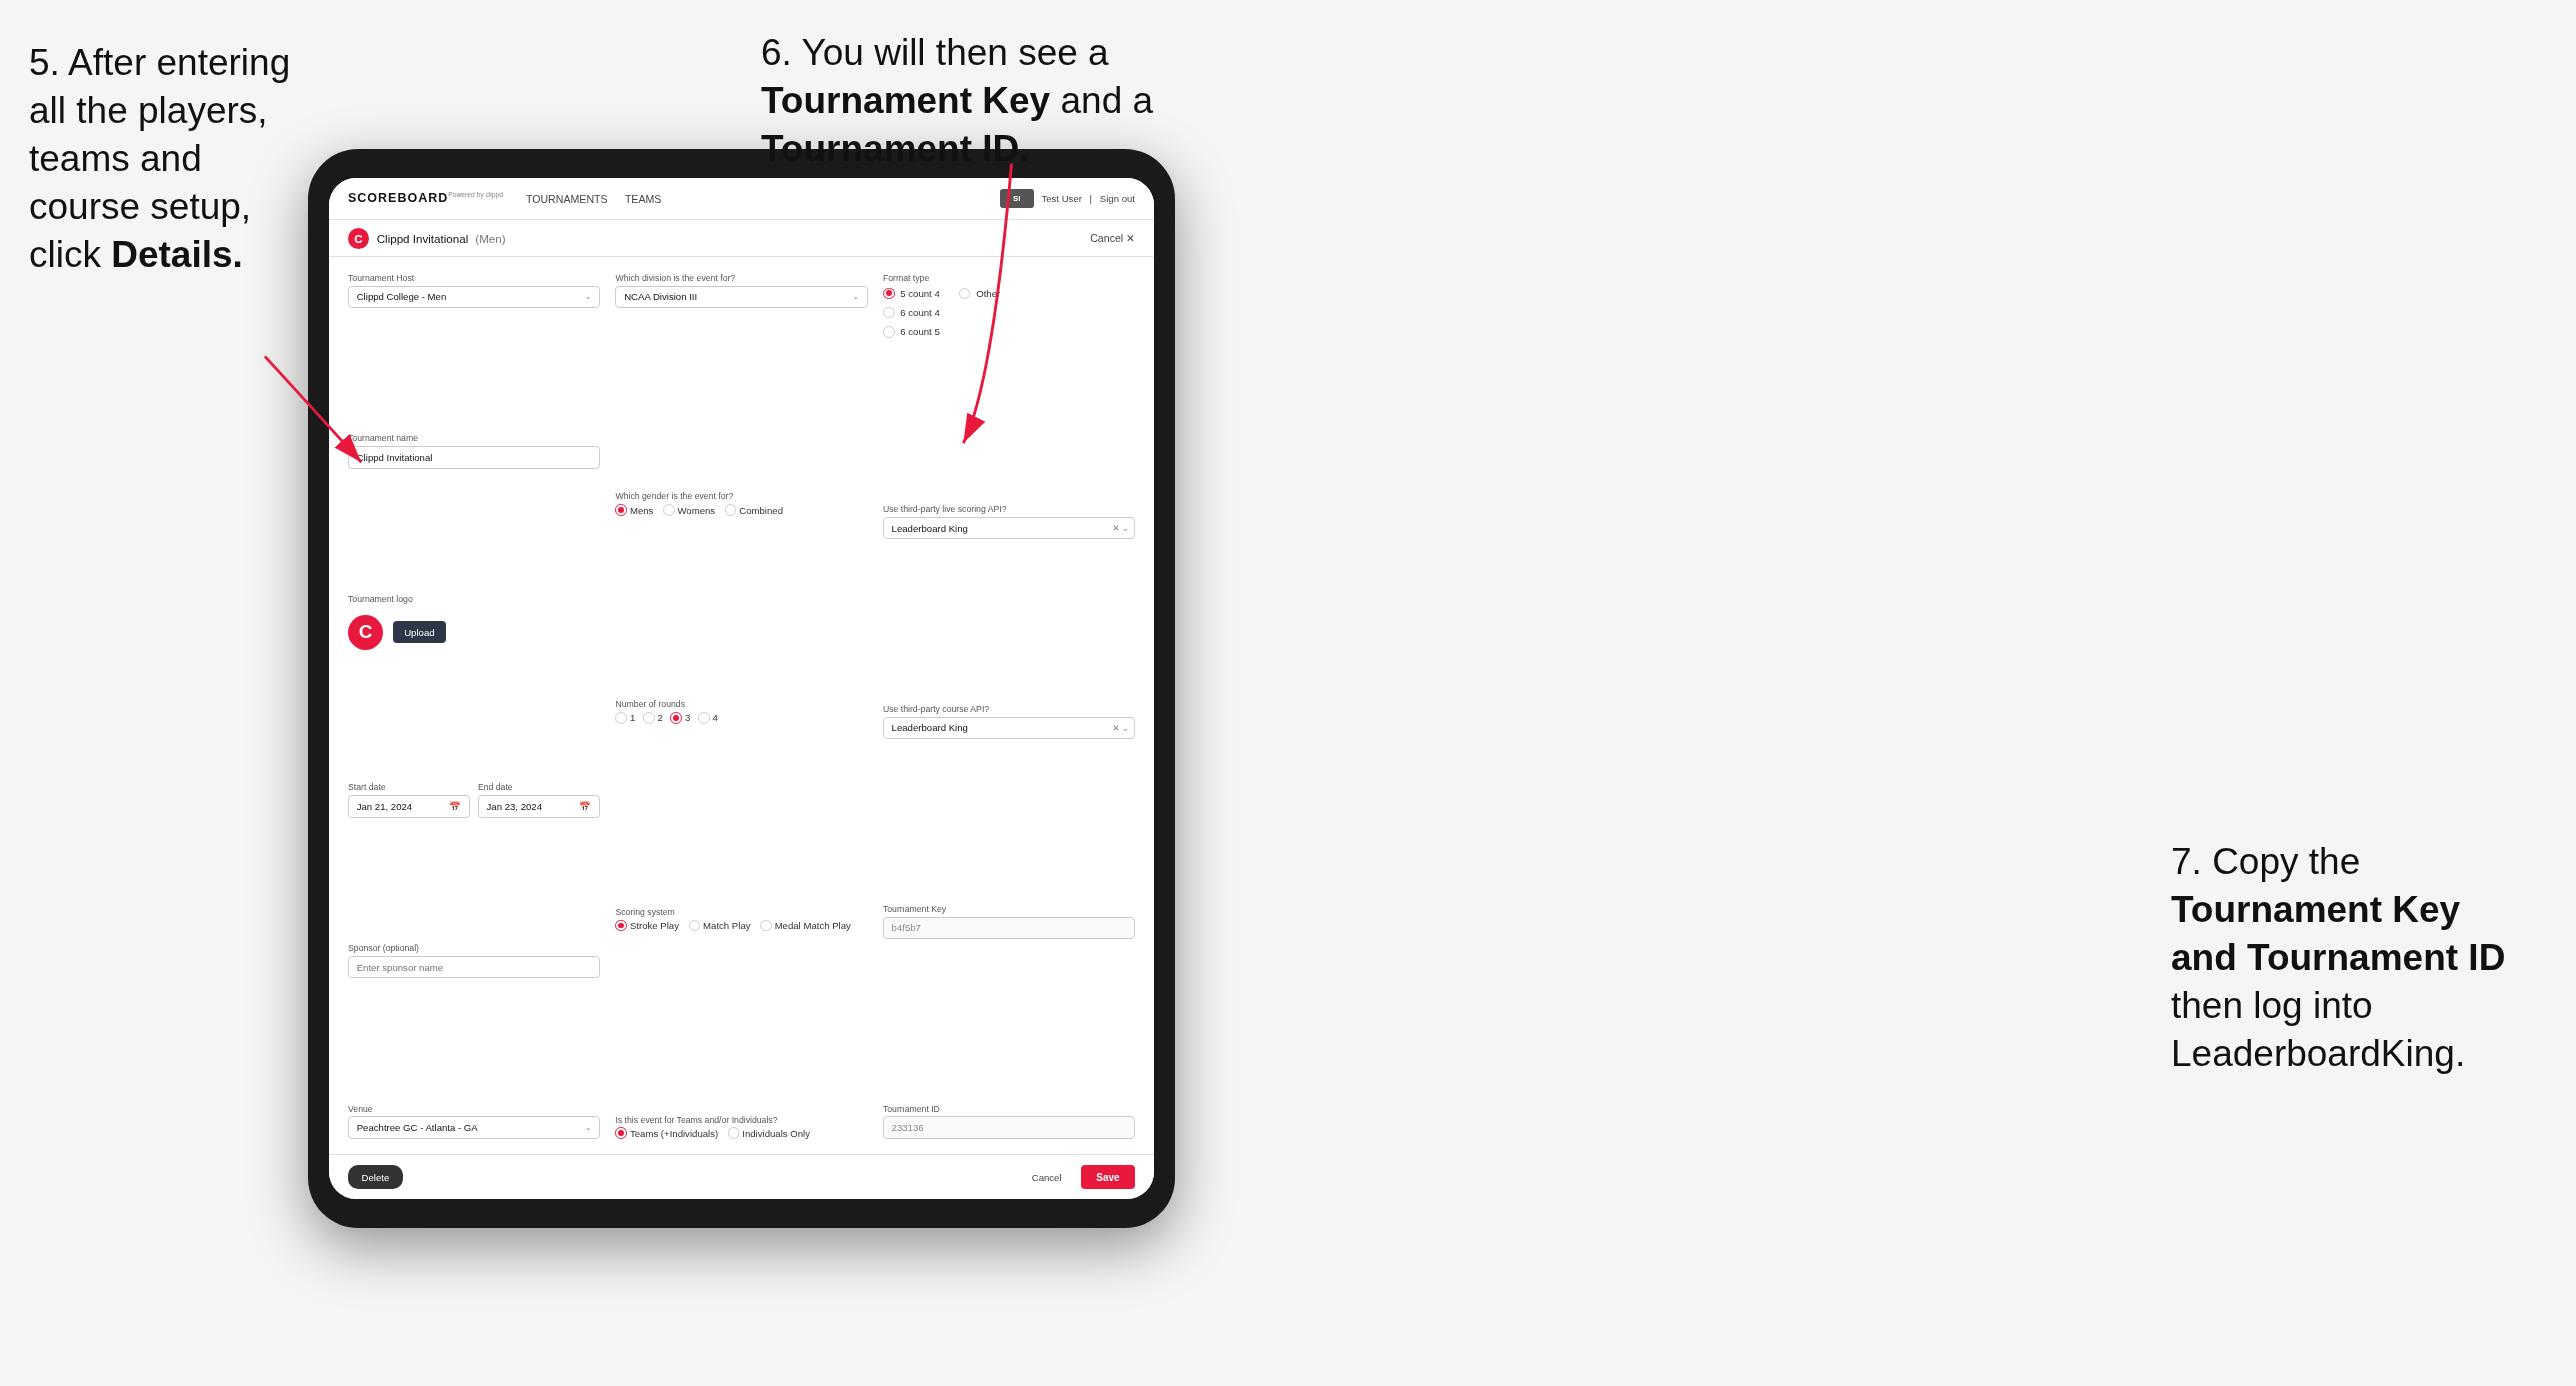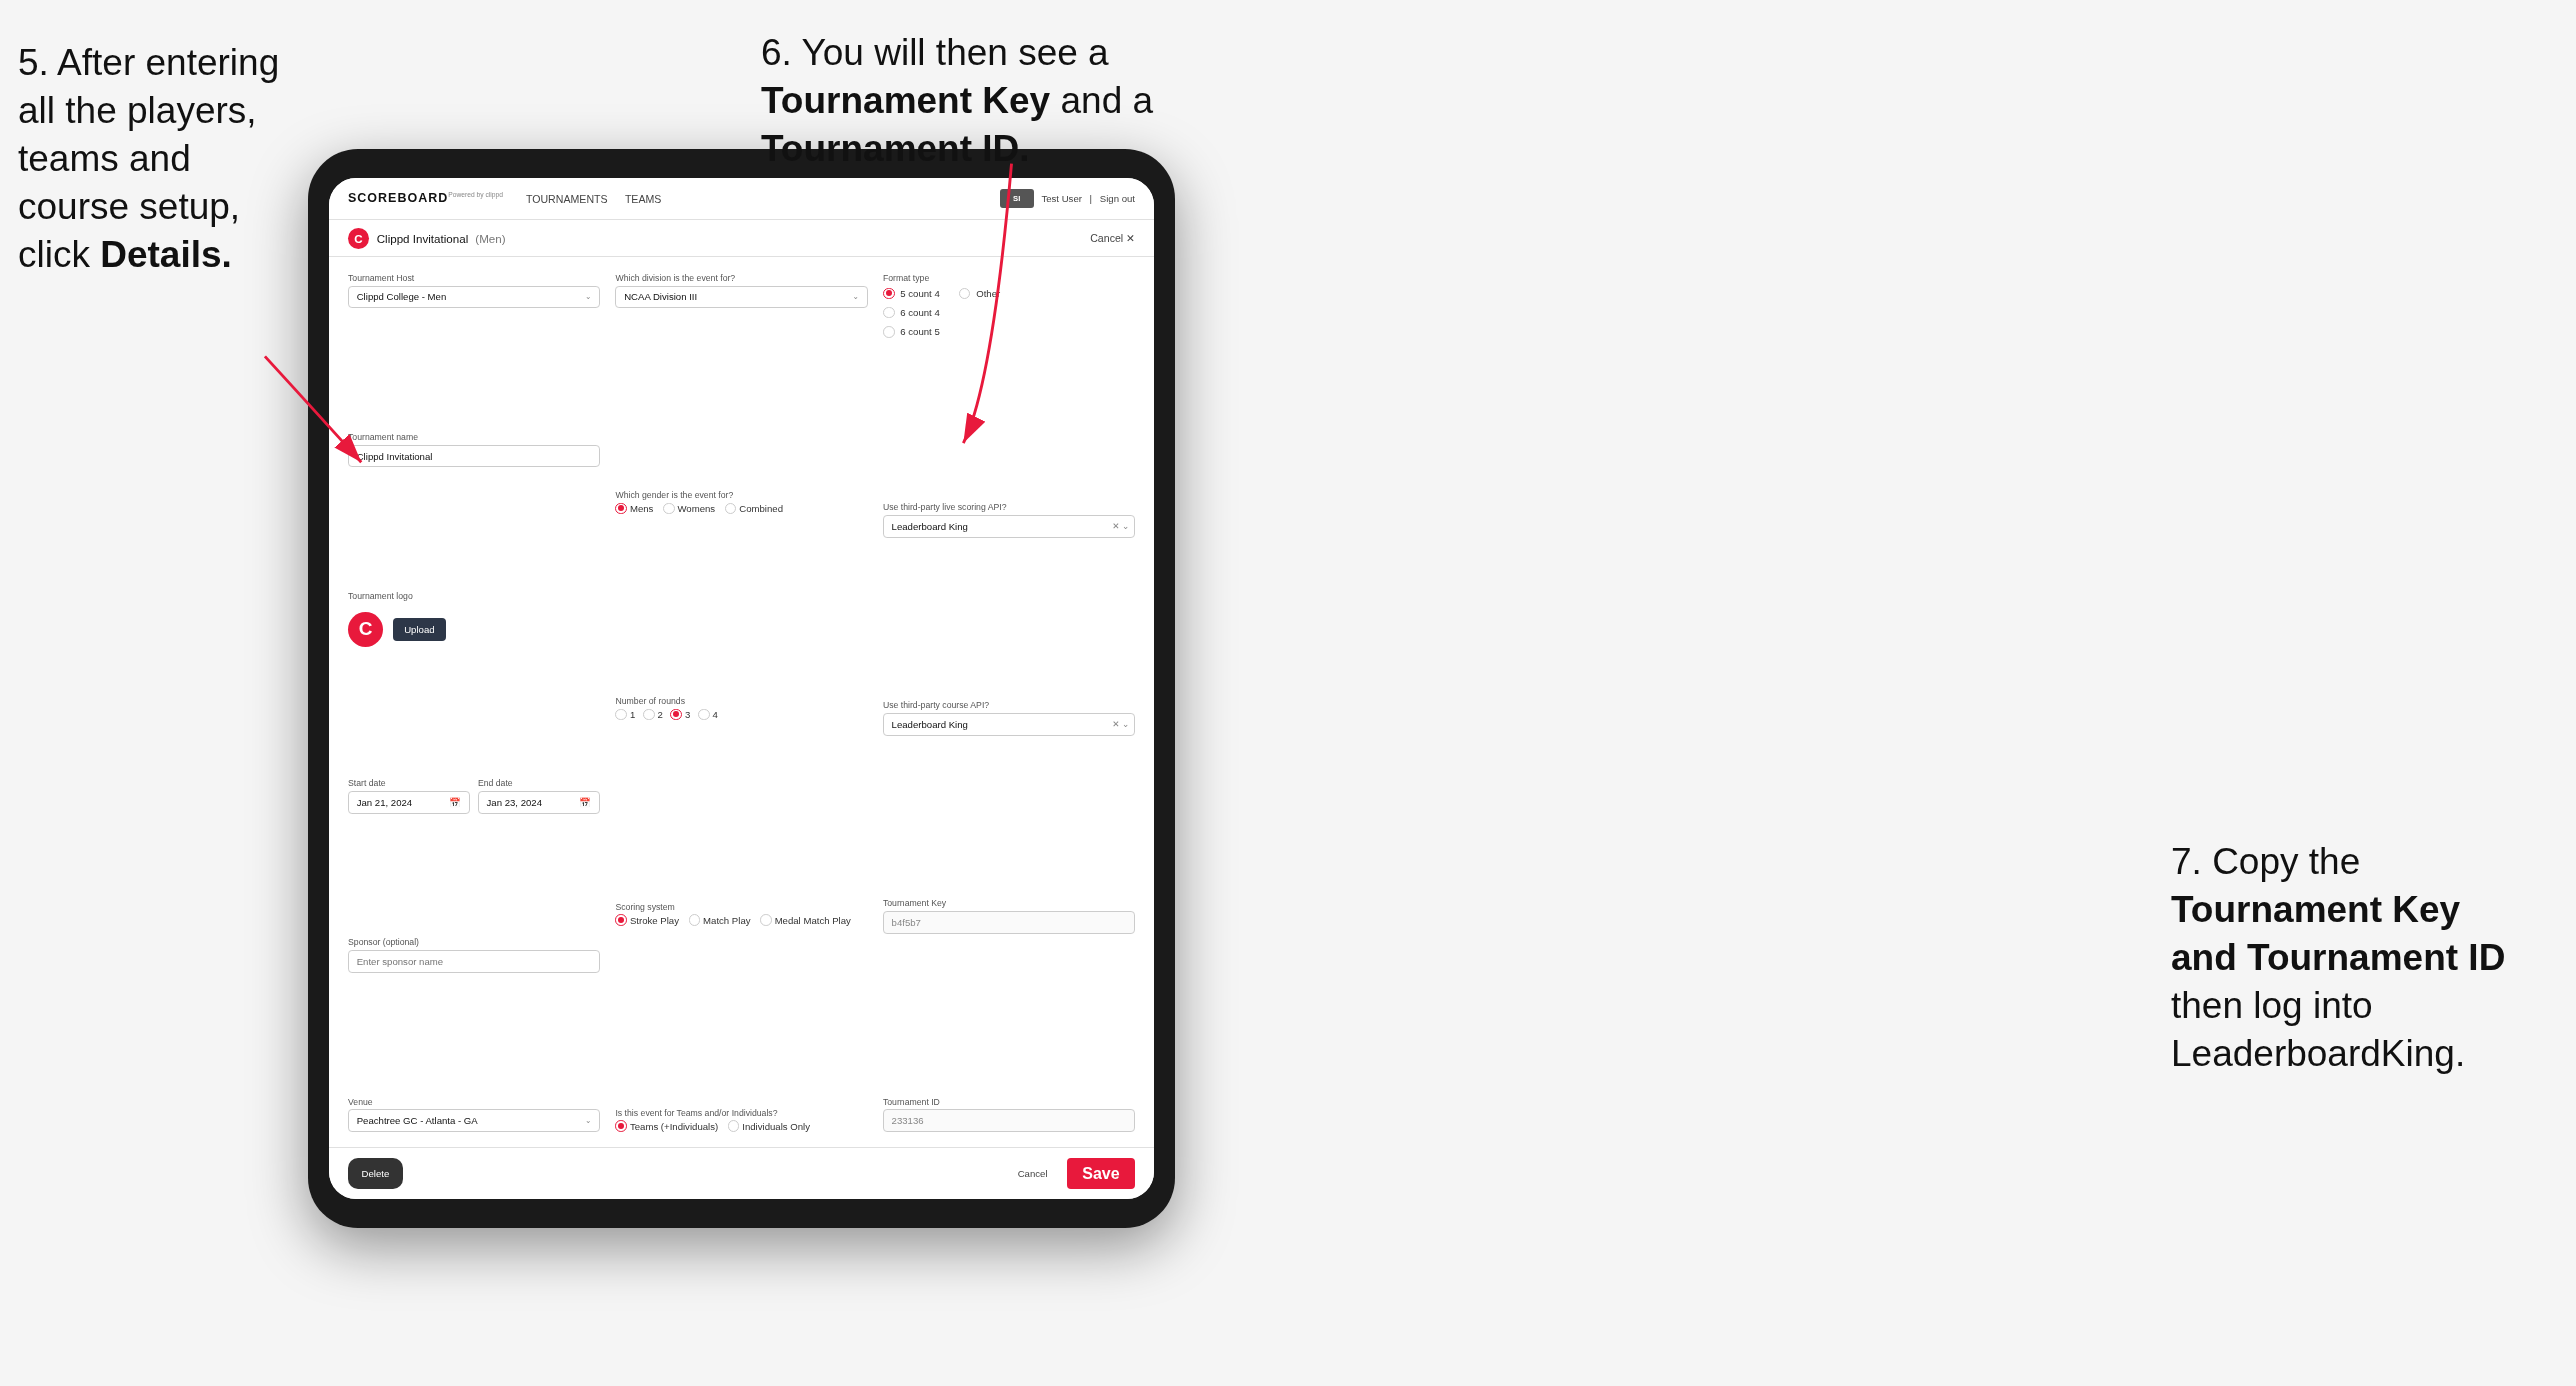--- a/index.html
+++ b/index.html
@@ -16,21 +16,21 @@
     .annotation {
       position: absolute;
       font-size: 37px;
       line-height: 1.3;
       color: #111;
     }
     .annotation strong { font-weight: 700; }
 
     .annotation-left {
       top: 39px;
-      left: 18px;
+      left: 29px;
       width: 270px;
     }
 
     .annotation-top-right {
       top: 29px;
       left: 761px;
       width: 482px;
     }
 
     .annotation-bottom-right {
@@ -422,21 +422,21 @@
       font-size: 9.6px;
       cursor: pointer;
     }
 
     .btn-save {
       background: #e8193c;
       color: #fff;
       border: none;
       border-radius: 3.9px;
       padding: 6.7px 15.4px;
-      font-size: 16px;
+      font-size: 10px;
       cursor: pointer;
       font-weight: 600;
     }
 
     
     .rounds-group {
       display: flex;
       gap: 7.7px;
       align-items: center;
     }

